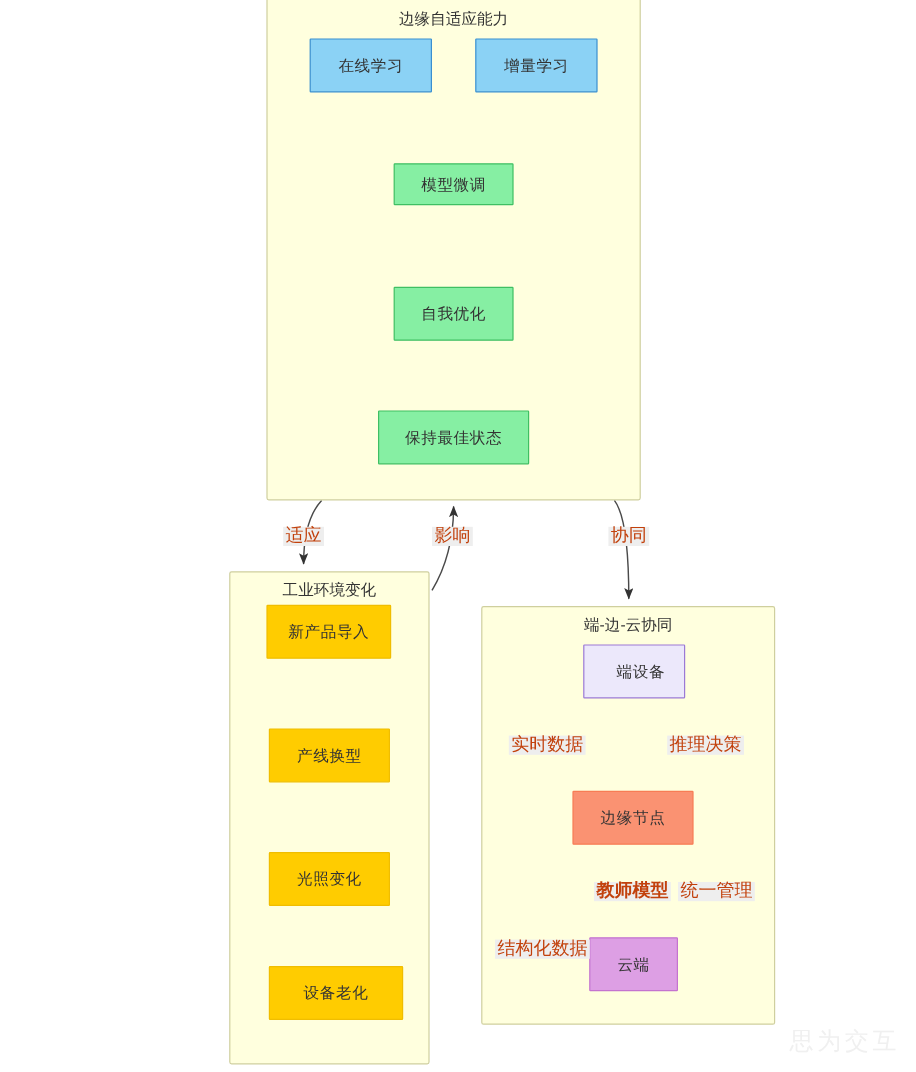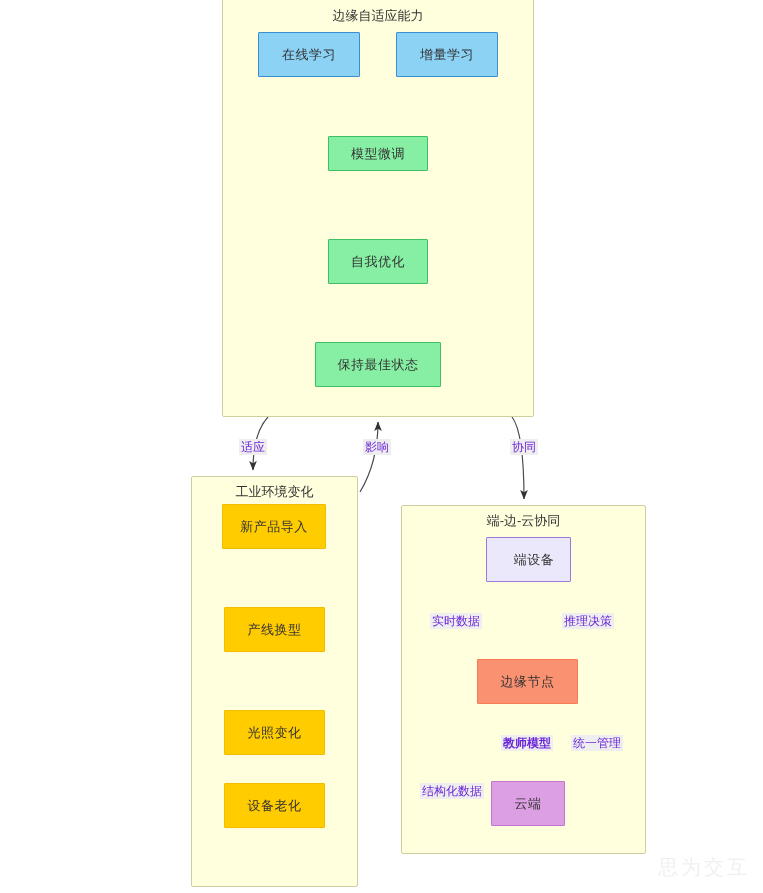--- a/index.html
+++ b/index.html
@@ -48,22 +48,22 @@
     letter-spacing: .5px;
   }
   .n-blue   { background: #8bd2f5; border: 1px solid #3a8fd0; }
   .n-green  { background: #86efa3; border: 1px solid #3fbf63; }
   .n-amber  { background: #ffcc00; border: 1px solid #f0bd00; }
   .n-lav    { background: #ece8fb; border: 1px solid #9b79d6; }
   .n-orange { background: #fa9272; border: 1px solid #f77c55; }
   .n-violet { background: #dd9fe4; border: 1px solid #c473cf; }
   .edge-label {
     position: absolute;
-    font-size: 12px;
-    color: #6d28d9;
+    font-size: 15px;
+    color: #c2410c;
     background: #eeeeee;
     padding: 0 2px;
     white-space: nowrap;
     transform: translate(-50%, -50%);
     line-height: 16px;
   }
   .watermark {
     position: absolute;
     font-size: 20px;
     color: #f0f0f0;
@@ -145,21 +145,21 @@
 
   <div class="node n-amber" style="left:222px;top:504px;width:104px;height:45px;">
     <span>新产品导入</span>
   </div>
   <div class="node n-amber" style="left:224px;top:607px;width:101px;height:45px;">
     <span>产线换型</span>
   </div>
   <div class="node n-amber" style="left:224px;top:710px;width:101px;height:45px;">
     <span>光照变化</span>
   </div>
-  <div class="node n-amber" style="left:224px;top:783px;width:101px;height:45px;">
+  <div class="node n-amber" style="left:224px;top:805px;width:112px;height:45px;">
     <span>设备老化</span>
   </div>
 
   <div class="node n-lav" style="left:486px;top:537px;width:85px;height:45px;padding-left:11px;">
     <span>端设备</span>
   </div>
   <div class="node n-orange" style="left:477px;top:659px;width:101px;height:45px;">
     <span>边缘节点</span>
   </div>
   <div class="node n-violet" style="left:491px;top:781px;width:74px;height:45px;">

